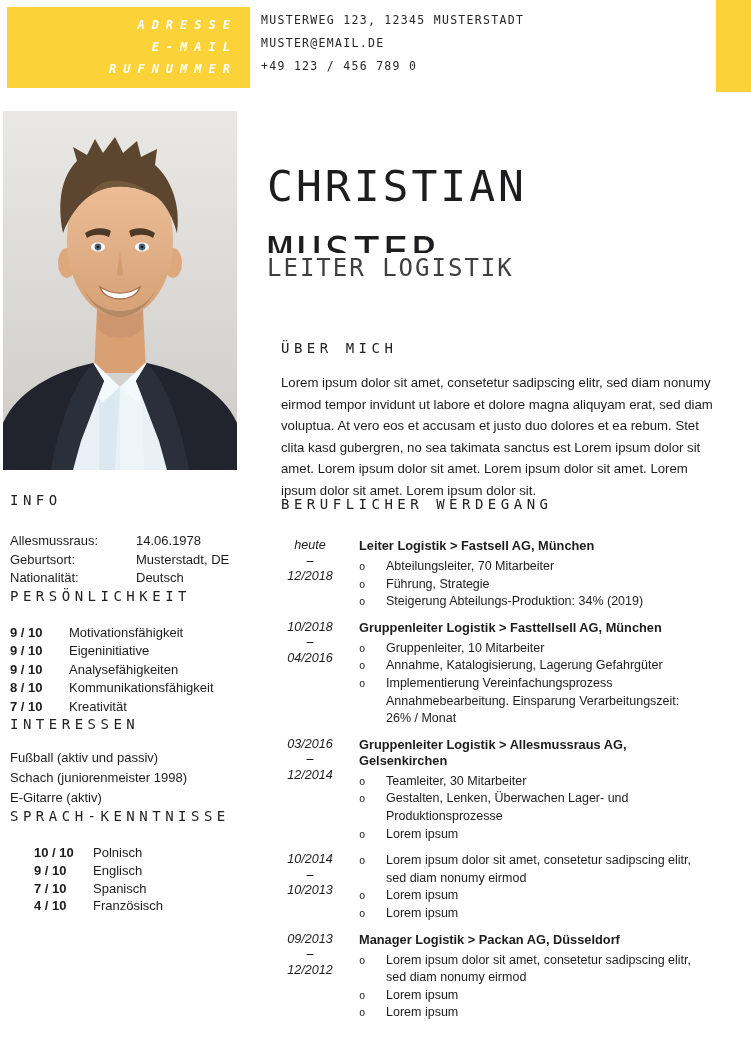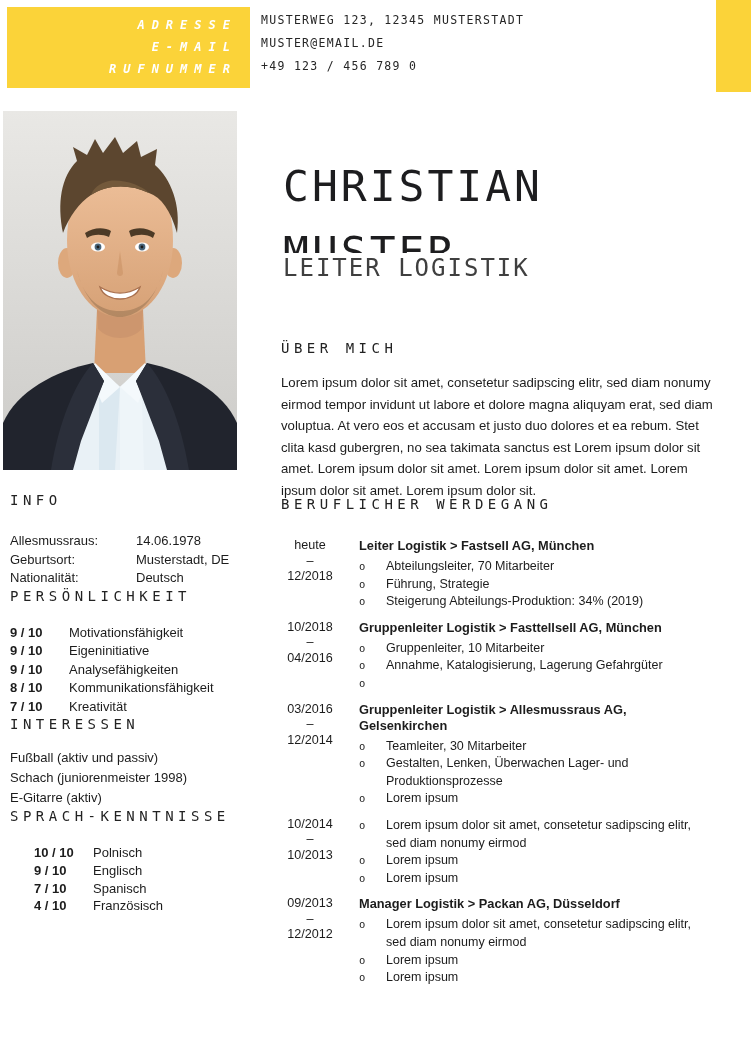--- a/index.html
+++ b/index.html
@@ -36,21 +36,21 @@
   .hdr-stripe{
     position:absolute;right:0;top:0;width:35px;height:92px;
     background:#FBD339;
   }
 
   
   .photo{position:absolute;left:3px;top:111px;width:234px;height:359px;}
   .photo svg{display:block;}
 
   
-  .name-block{position:absolute;left:283px;top:153px;width:460px;}
+  .name-block{position:absolute;left:267px;top:153px;width:460px;}
   .name-clip{height:100px;overflow:hidden;}
   h1.name{
     margin:0;font-family:"DejaVu Sans Mono", monospace;
     font-size:43px;line-height:66px;font-weight:normal;
     letter-spacing:3px;color:#1d1d1f;white-space:nowrap;
   }
   .subtitle{
     margin-top:1px;
     font-family:"DejaVu Sans Mono", monospace;
     font-size:24px;letter-spacing:2px;color:#3f3f3f;white-space:nowrap;
@@ -84,21 +84,21 @@
   .h-lang{margin-top:46px;}
   .lang-rows{margin-top:20px;margin-left:24px;}
   .lang-rows .score-row{line-height:17.8px;}
 
   
   .career{position:absolute;left:281px;top:496px;width:428px;}
   .jobs{margin-top:26px;display:flex;flex-direction:column;gap:9px;}
   .job{display:flex;gap:20px;}
   .job-date{
     width:58px;flex:none;text-align:center;
-    font-size:12.6px;line-height:15.5px;color:#1c1c1c;
+    font-size:12.6px;line-height:15.5px;color:#1c1c1c;font-style:italic;
   }
   .job-body{flex:1;min-width:0;}
   .job-title{font-size:12.8px;font-weight:bold;margin-bottom:4px;line-height:16px;}
   ul.bullets{list-style:none;margin:0;padding:0;}
   ul.bullets li{display:flex;font-size:12.5px;line-height:17.6px;}
   .blt{
     width:27px;flex:none;
     font-family:"DejaVu Sans Mono", monospace;font-size:10.5px;line-height:17.6px;
   }
   .blt-text{flex:1;min-width:0;max-width:305px;}
@@ -299,20 +299,21 @@
             <li>
                 <span class="blt">o</span>
                 <span class="blt-text">Gruppenleiter, 10 Mitarbeiter</span>
               </li>
             <li>
                 <span class="blt">o</span>
                 <span class="blt-text">Annahme, Katalogisierung, Lagerung Gefahrgüter</span>
               </li>
             <li>
                 <span class="blt">o</span>
+                <span class="blt-text">Implementierung Vereinfachungsprozess Annahmebearbeitung. Einsparung Verarbeitungszeit: 26% / Monat</span>
               </li>
           </ul>
         </div>
       </div>
 
       <div class="job">
         <div class="job-date">
           <div>03/2016</div>
           <div>–</div>
           <div>12/2014</div>

